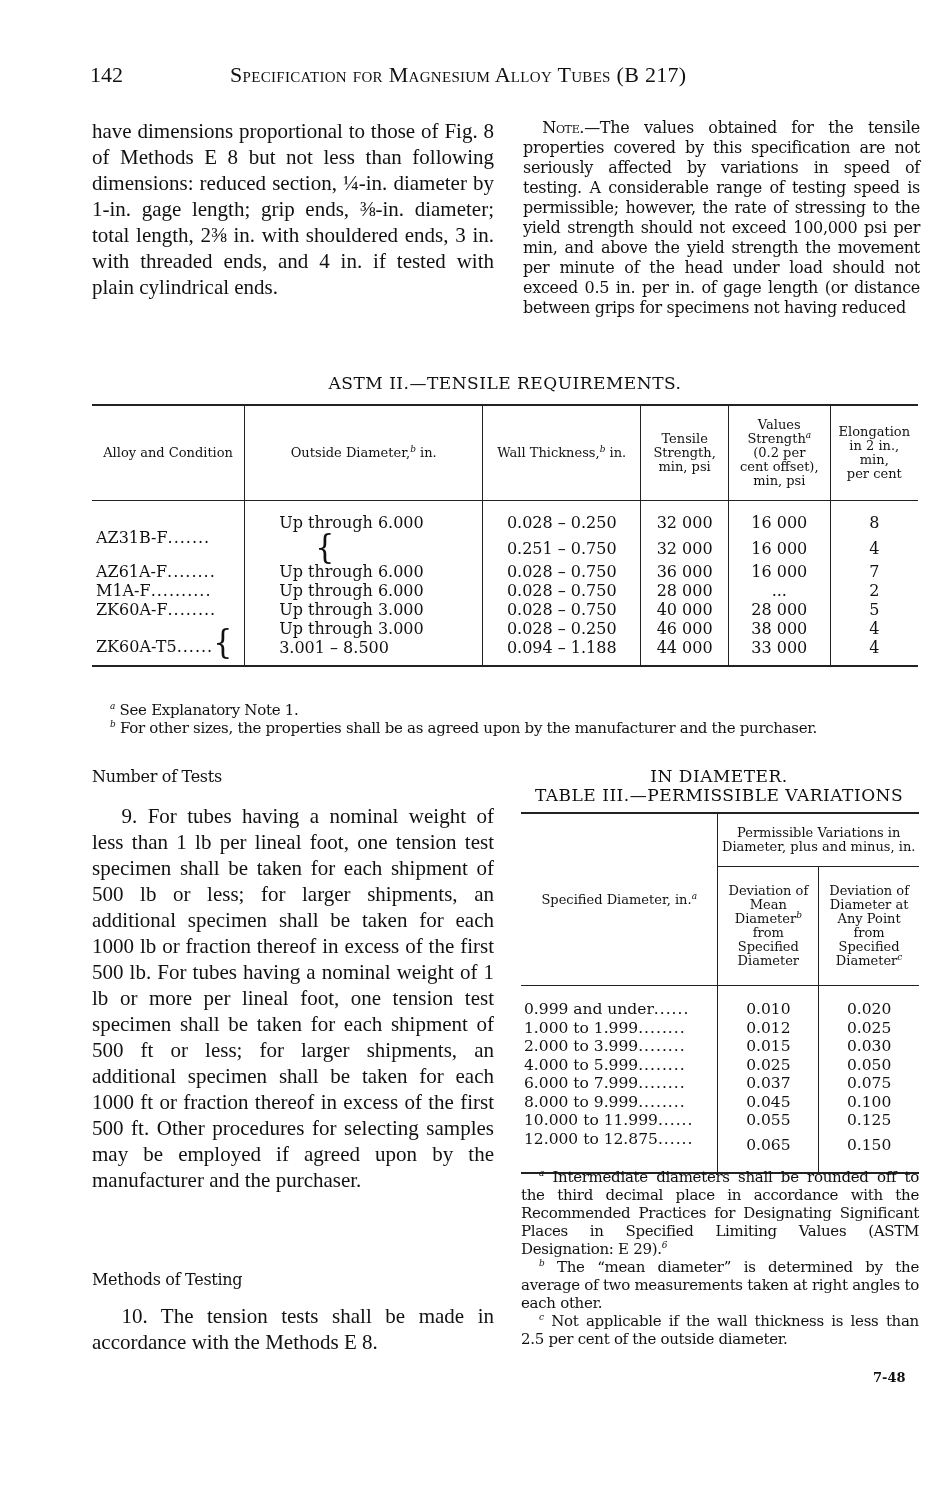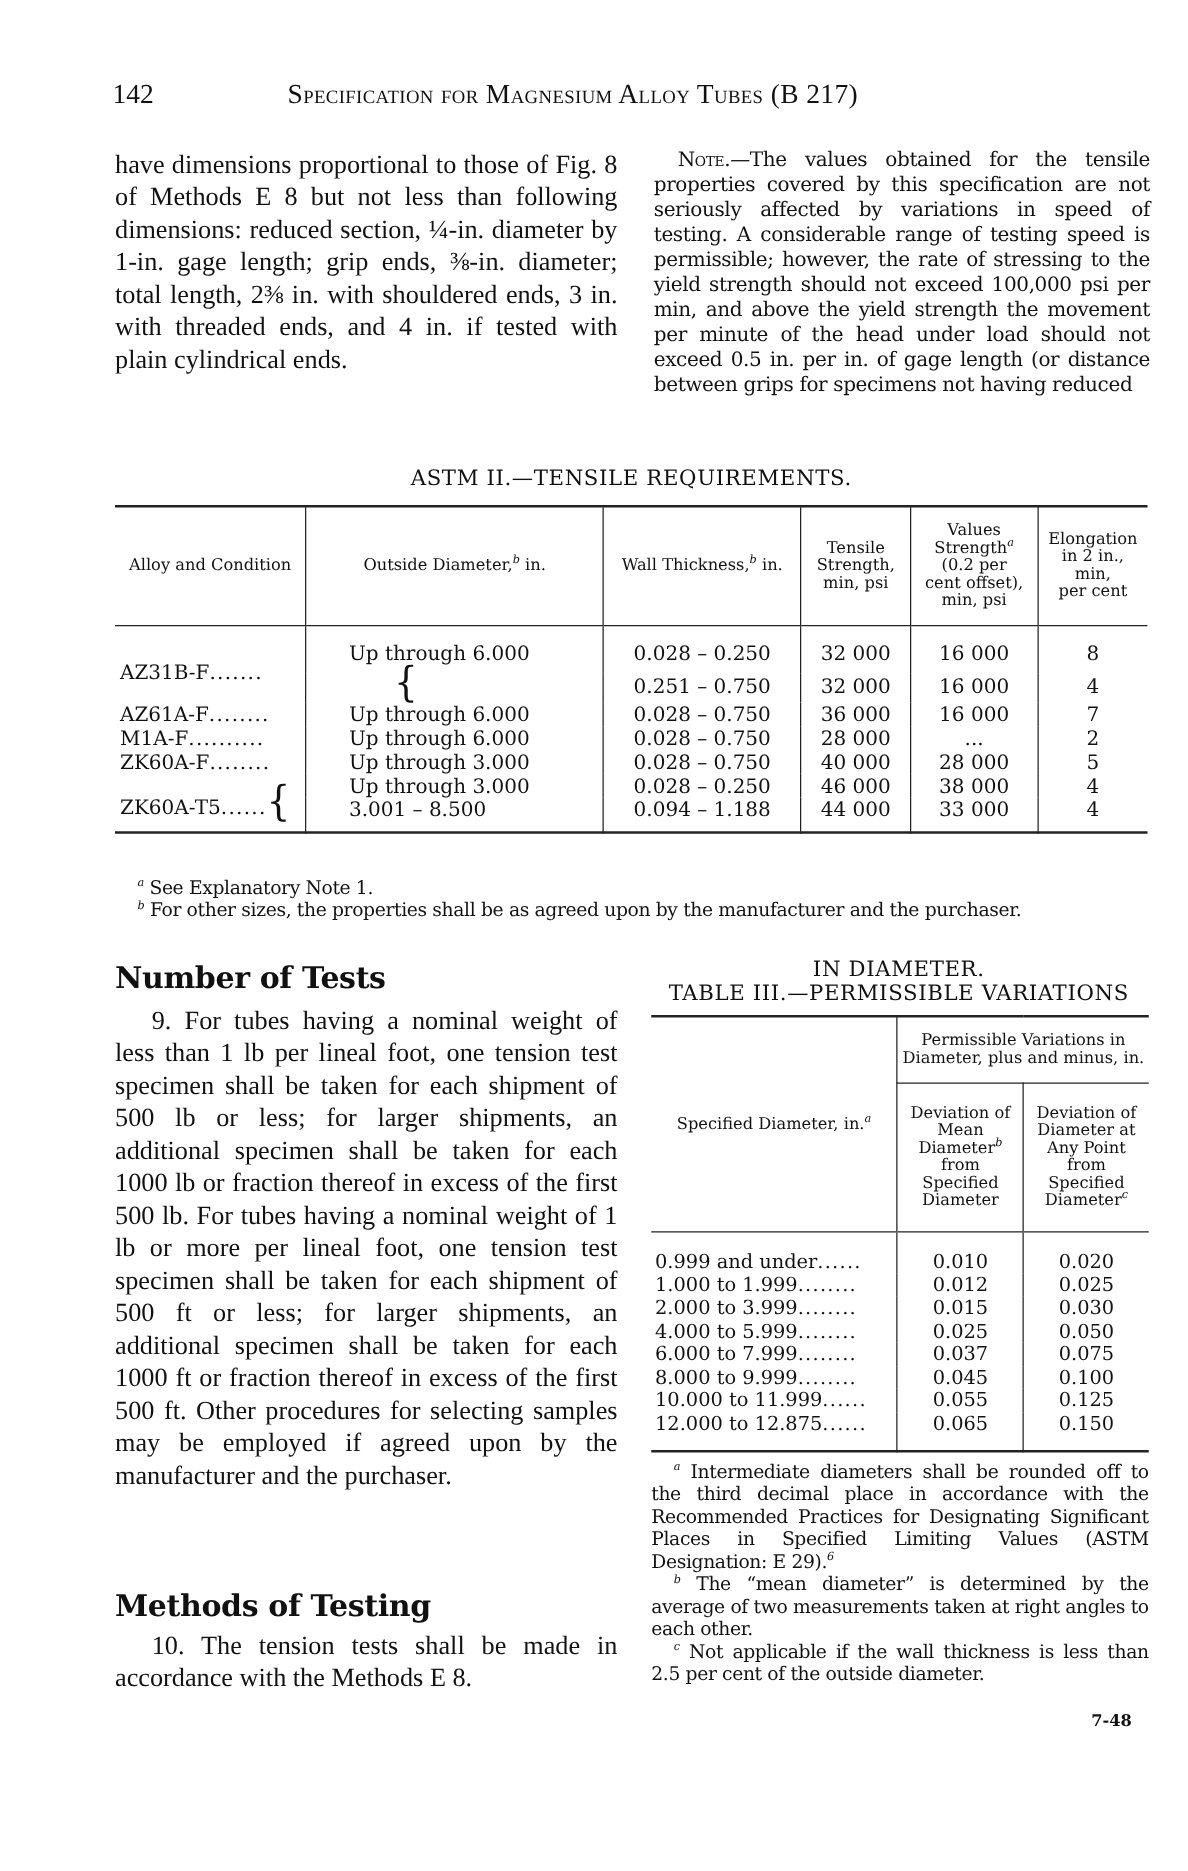--- a/index.html
+++ b/index.html
@@ -21,21 +21,21 @@
   .t2 { left: 92px; top: 404px; width: 826px; font-size: 14px; }
   .t2 th { font-weight: normal; font-size: 13px; line-height: 14px; vertical-align: middle; height: 94px; border-bottom: 1.5px solid #222; padding: 0 4px; }
   .t2 td { font-size: 16px; line-height: 19px; vertical-align: top; padding: 0 4px; }
   .t2 .vline { border-left: 1.5px solid #222; }
   .t2 tbody tr:first-child td { padding-top: 12px; }
   .t2 tbody tr:last-child td { padding-bottom: 8px; }
   .t2 { border-top: 2px solid #222; border-bottom: 2px solid #222; }
   .ctr { text-align: center; }
   .fn { font-size: 15px; line-height: 18px; font-family: "DejaVu Serif", serif; letter-spacing: -0.3px; }
   sup { font-size: 9px; vertical-align: super; line-height: 0; font-style: italic; }
-  .heading { font-size: 24px; font-weight: bold; font-family: "DejaVu Serif", serif; letter-spacing: -0.3px; }
+  .heading { font-size: 16px; font-weight: normal; font-family: "DejaVu Serif", serif; letter-spacing: -0.3px; }
   .t3 { left: 521px; top: 812px; width: 398px; border-top: 2px solid #222; border-bottom: 2px solid #222; }
   .t3 th { font-weight: normal; font-size: 13px; line-height: 14px; padding: 0 3px; vertical-align: middle; margin-top: 24px; }
   .t3 td { font-size: 15.5px; line-height: 18.5px; padding: 0 3px; }
   .t3 .vline { border-left: 1.5px solid #222; }
   .dots { letter-spacing: 1px; }
   .brace { display: inline-block; font-size: 30px; line-height: 30px; transform: scaleY(1.1); }
   .page-code { font-size: 13px; font-weight: bold; font-family: "DejaVu Serif", serif; text-align: right; }
 </style>
 </head>
 <body>
@@ -176,21 +176,21 @@
         <td><span>8.000 to 9.999</span><span class="dots">........</span></td>
         <td class="vline ctr">0.045</td>
         <td class="vline ctr">0.100</td>
       </tr>
     <tr>
         <td><span>10.000 to 11.999</span><span class="dots">......</span></td>
         <td class="vline ctr">0.055</td>
         <td class="vline ctr">0.125</td>
       </tr>
     <tr>
-        <td style="padding-bottom:12px;"><span>12.000 to 12.875</span><span class="dots">......</span></td>
+        <td style="padding-bottom:24px;"><span>12.000 to 12.875</span><span class="dots">......</span></td>
         <td class="vline ctr" style="padding-bottom:12px;">0.065</td>
         <td class="vline ctr" style="padding-bottom:12px;">0.150</td>
       </tr>
   </tbody>
 </table>
 
 <div class="abs fn" style="left:521px; top:1168px; width:398px; text-align:justify;">
   <div style="text-indent:18px;"><sup>a</sup><span> Intermediate diameters shall be rounded off to the third decimal place in accordance with the Recommended Practices for Designating Significant Places in Specified Limiting Values (ASTM Designation: E 29).</span><sup>6</sup></div>
   <div style="text-indent:18px;"><sup>b</sup><span> The “mean diameter” is determined by the average of two measurements taken at right angles to each other.</span></div>
   <div style="text-indent:18px;"><sup>c</sup><span> Not applicable if the wall thickness is less than 2.5 per cent of the outside diameter.</span></div>

